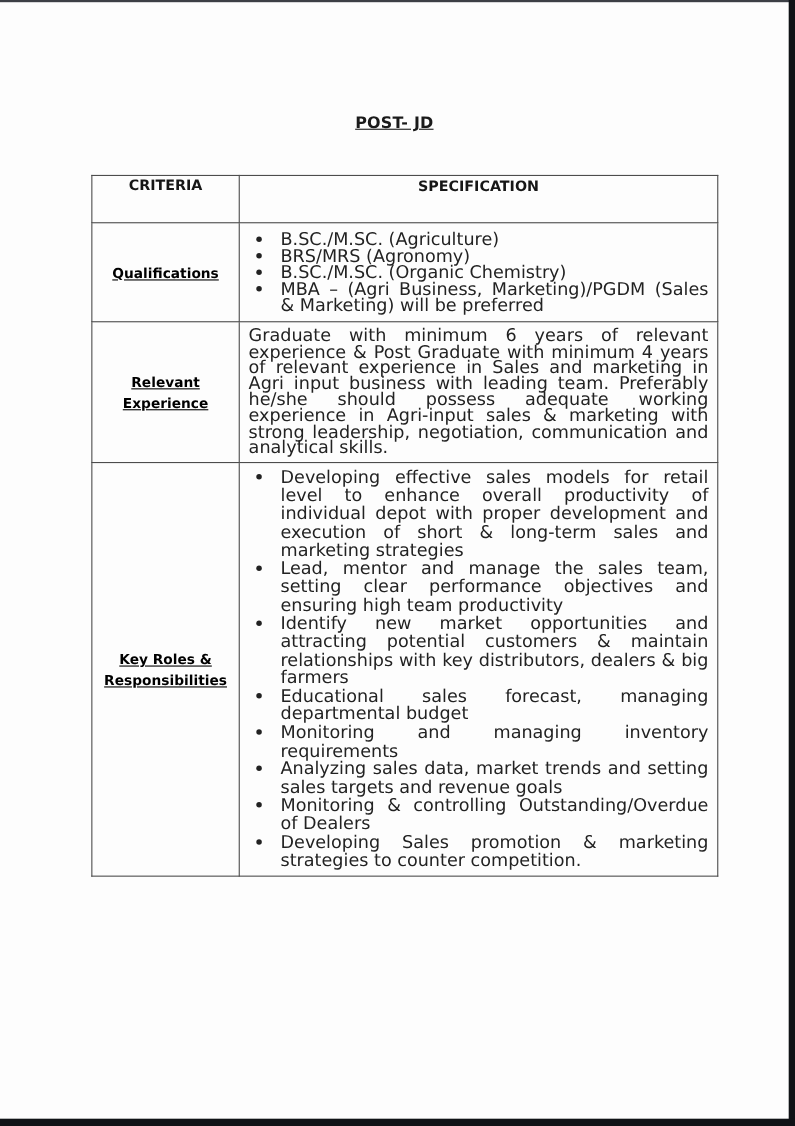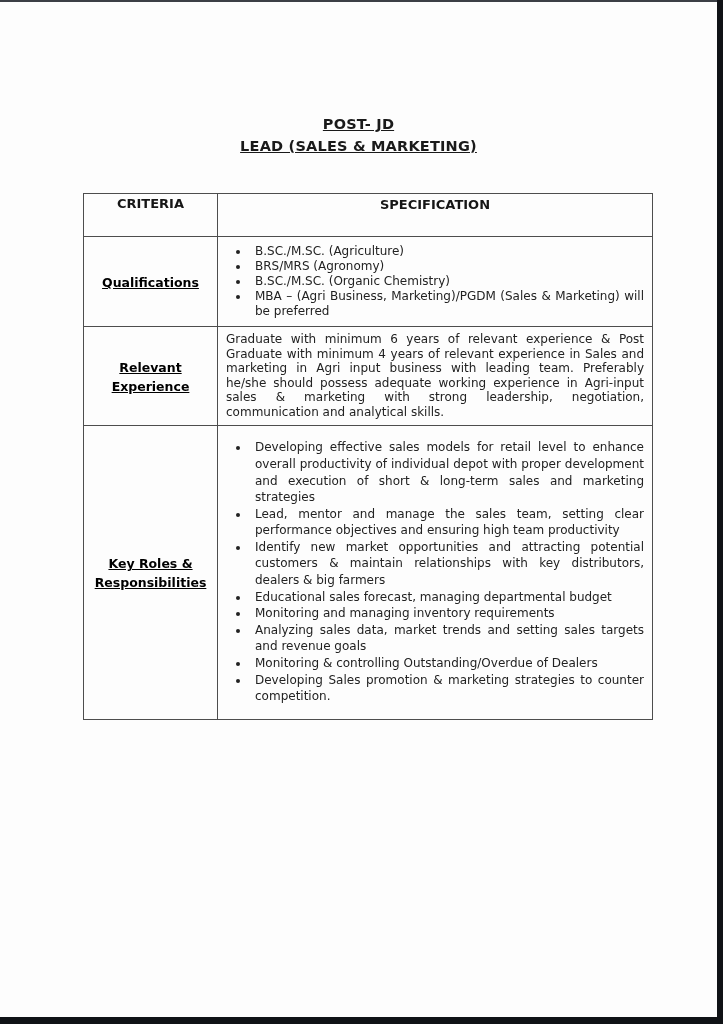--- a/index.html
+++ b/index.html
@@ -16,21 +16,21 @@
     font-family: "DejaVu Sans", "Liberation Sans", sans-serif;
     color: #1c1c1c;
   }
   
   .edge-top    { position: absolute; top: 0; left: 0; width: 723px; height: 2px; background: #3c3f45; }
   .edge-right  { position: absolute; top: 0; right: 0; width: 6px; height: 1024px; background: #101216; }
   .edge-bottom { position: absolute; bottom: 0; left: 0; width: 723px; height: 7px; background: #101216; }
 
   .page {
     position: absolute;
-    top: 12px; left: 0;
+    top: 0; left: 0;
     width: 717px;
     padding-top: 101px;
     box-sizing: border-box;
   }
   .title-block {
     text-align: center;
     margin-bottom: 36px;
   }
   .title-line {
     font-size: 14.5px;
@@ -71,21 +71,21 @@
     padding: 4px 6px;
   }
   .criteria-label {
     font-size: 12.5px;
     font-weight: bold;
     text-decoration: underline;
     line-height: 16px;
     color: #000000;
   }
   td.spec-cell {
-    font-size: 12px;
+    font-size: 16px;
     line-height: 15px;
     padding: 5px 8px 5px 8px;
     color: #222;
   }
   td.spec-cell p {
     margin: 0;
     text-align: justify;
   }
   td.spec-cell ul {
     margin: 0;
@@ -110,21 +110,20 @@
 <body>
 
 <div class="viewport">
   <div class="edge-top"></div>
   <div class="edge-right"></div>
   <div class="edge-bottom"></div>
 
   <div class="page">
     <div class="title-block">
       <div class="title-line">POST- JD</div>
-      <div class="title-line">LEAD (SALES &amp; MARKETING)</div>
     </div>
 
     <table class="jd-table">
       <colgroup>
           <col class="c1">
           <col class="c2">
         </colgroup>
       <thead>
         <tr>
           <th>CRITERIA</th>

